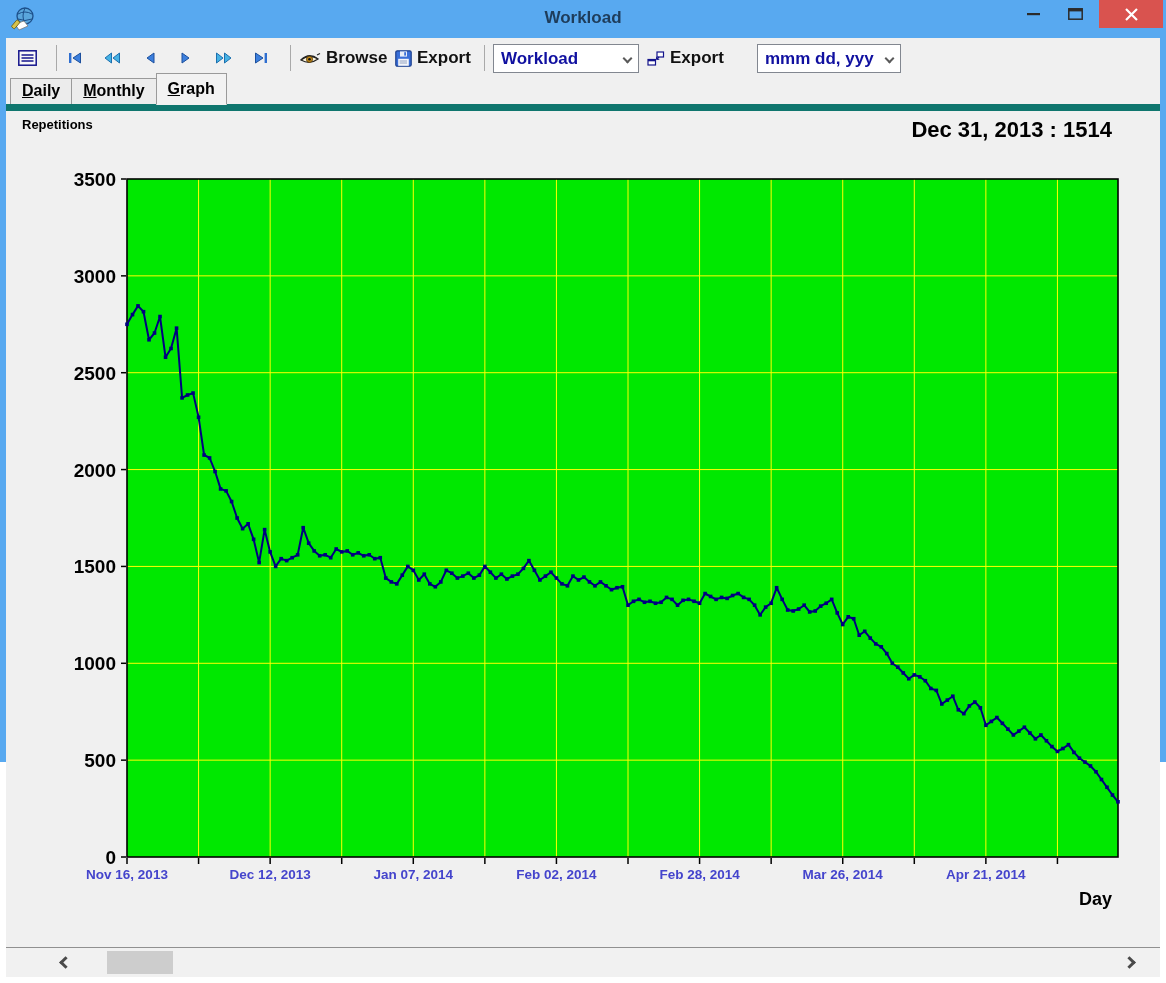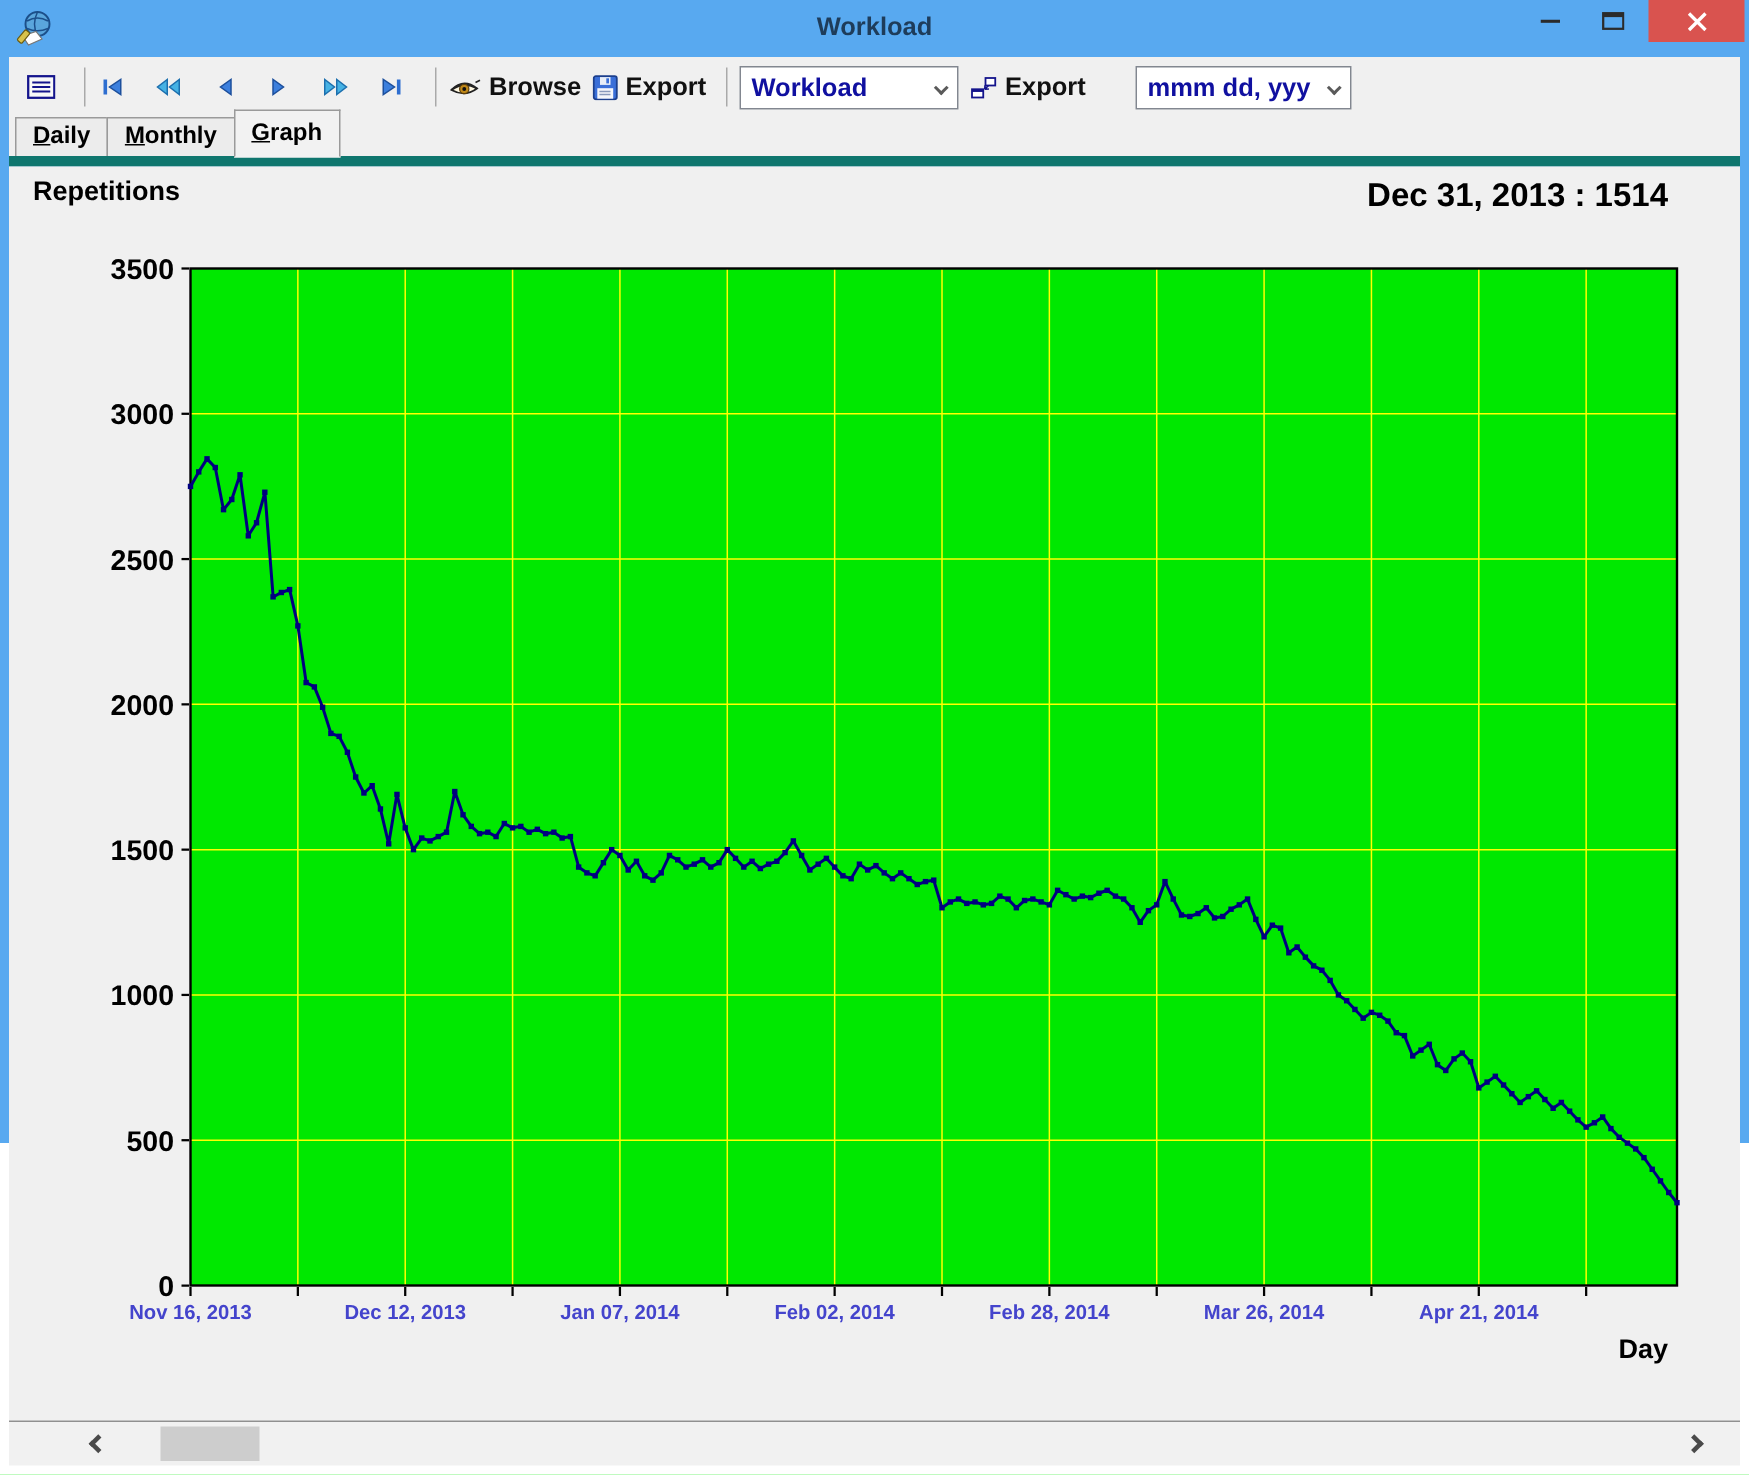--- a/index.html
+++ b/index.html
@@ -35,21 +35,21 @@
             background:#f0f0f0; display:flex; align-items:flex-end;
             padding-left:4px; border-bottom:7px solid #0f766e; }
   .tab { height:26px; padding:3px 11px 0 11px; font-size:16px; color:#000;
          background:#ececec; border:1px solid #9a9a9a; border-bottom:none;
          margin-right:-1px; position:relative; }
   .tab.active { height:32px; padding-top:6px; background:#f2f2f2; z-index:3;
                 margin-bottom:-1px; border-bottom:1px solid #f2f2f2; }
   
   .panel { position:absolute; left:6px; top:111px; width:1154px; height:836px;
            background:#f0f0f0; }
-  .hdr-left { position:absolute; left:16px; top:6px; font-size:18px; color:#000; }
+  .hdr-left { position:absolute; left:16px; top:6px; font-size:13px; color:#000; }
   .hdr-right { position:absolute; right:48px; top:6px; font-size:22px; color:#000; }
   #chart-svg { position:absolute; left:-6px; top:34px; width:1166px; height:780px; }
   #chart-svg text { font-family:"Liberation Sans", sans-serif; }
   
   .scrollbar { position:absolute; left:6px; top:947px; width:1154px; height:30px;
                background:#f1f1f1; border-top:1px solid #909090; }
   .sb-btn { position:absolute; top:0; width:30px; height:29px; display:flex;
             align-items:center; justify-content:center; }
   .chev { width:9px; height:9px; border-left:3px solid #4a4a4a;
           border-bottom:3px solid #4a4a4a; }

